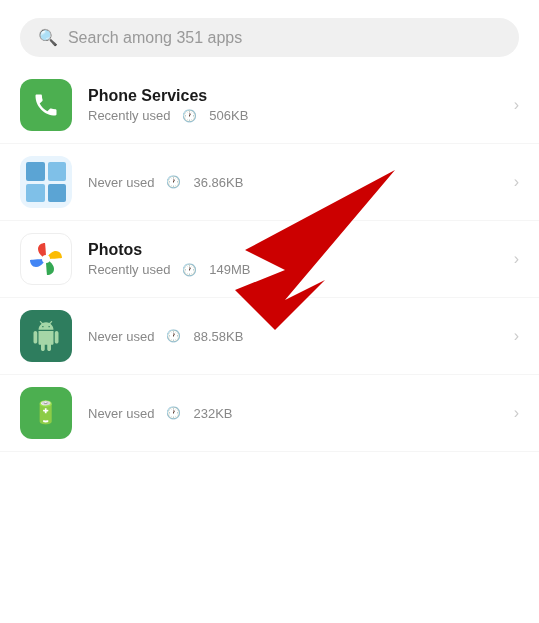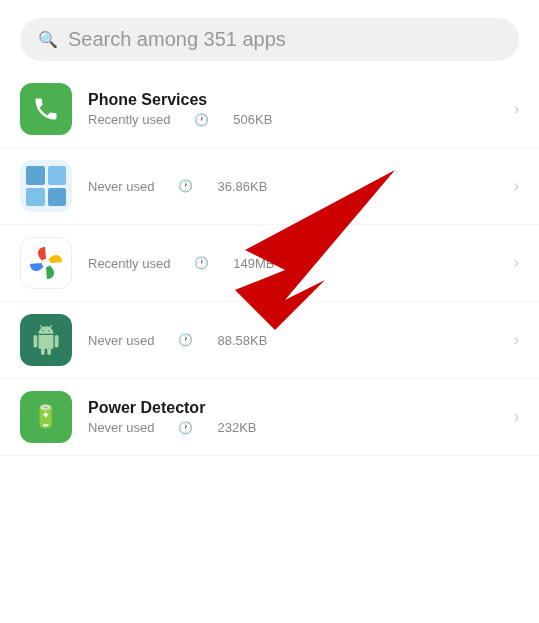--- a/index.html
+++ b/index.html
@@ -25,21 +25,21 @@
       gap: 10px;
     }
 
     .search-icon {
       color: #888;
       font-size: 16px;
     }
 
     .search-placeholder {
       color: #999;
-      font-size: 20px;
+      font-size: 16px;
     }
 
     .app-list {
       list-style: none;
     }
 
     .app-item {
       display: flex;
       align-items: center;
       padding: 12px 20px;
@@ -67,21 +67,21 @@
     .app-name {
       font-size: 16px;
       font-weight: 700;
       color: #1a1a1a;
       margin-bottom: 3px;
     }
 
     .app-meta {
       display: flex;
       align-items: center;
-      gap: 24px;
+      gap: 12px;
       color: #888;
       font-size: 13px;
     }
 
     .app-meta .clock-icon {
       font-size: 12px;
     }
 
     .chevron {
       color: #ccc;
@@ -218,20 +218,21 @@
 
         <path d="M18 18 C18 18 22 10 28 10 C32 10 34 13.5 34 17 C34 17 26 18 18 18Z" fill="#FBBC04"></path>
 
         <path d="M18 18 C18 18 26 22 26 28 C26 32 22.5 34 19 34 C19 34 18 26 18 18Z" fill="#34A853"></path>
 
         <path d="M18 18 C18 18 14 26 8 26 C4 26 2 22.5 2 19 C2 19 10 18 18 18Z" fill="#4285F4"></path>
         <circle cx="18" cy="18" r="4" fill="white"></circle>
       </svg>
     </div>
     <div class="app-info">
+      <div class="app-name">Photos</div>
       <div class="app-meta">
         <span>Recently used</span>
         <span class="clock-icon">🕐</span>
         <span>149MB</span>
       </div>
     </div>
     <span class="chevron">›</span>
   </li>
 
   <li class="app-item">
@@ -248,21 +249,20 @@
       </div>
     </div>
     <span class="chevron">›</span>
   </li>
 
   <li class="app-item">
     <div class="app-icon-wrapper icon-power">
       <span class="battery-icon-wrap">🔋</span>
     </div>
     <div class="app-info">
-      <div class="app-name">Power Detector</div>
       <div class="app-meta">
         <span>Never used</span>
         <span class="clock-icon">🕐</span>
         <span>232KB</span>
       </div>
     </div>
     <span class="chevron">›</span>
   </li>
 
 </ul>

